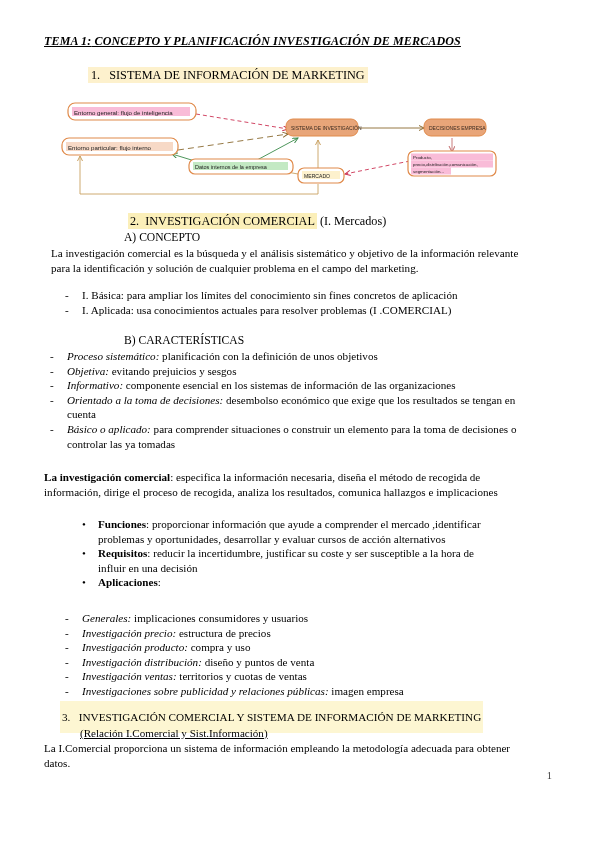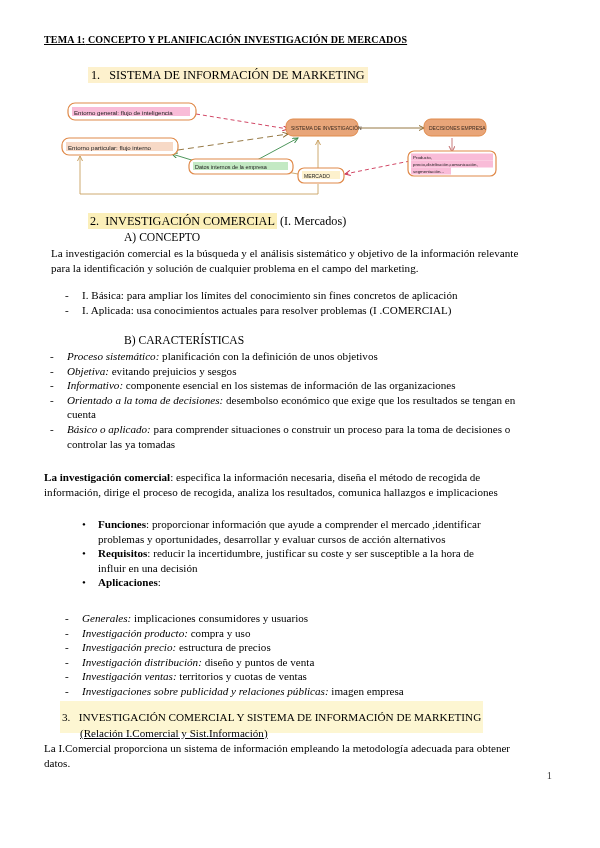--- a/index.html
+++ b/index.html
@@ -22,36 +22,37 @@
     height: 848px;
     box-sizing: border-box;
     padding: 0;
   }
 
   
   .doc-title {
     position: absolute;
     left: 44px;
     top: 34px;
-    font-size: 10px;
+    font-size: 12px;
     font-weight: bold;
     letter-spacing: 0.15px;
     white-space: nowrap;
+    font-style: italic;
   }
   .doc-title .u { text-decoration: underline; }
 
   
   .h-num {
     position: absolute;
     font-size: 12.2px;
     white-space: nowrap;
     border-radius: 6px;
   }
   .hl-cream { background: #fdf1cd; }
-  .hl-yellow { background: #fbefb9; }
+  .hl-yellow { background: #fbefb9; margin-left: 40px; }
   .hl-lightyellow { background: #fdf6d2; }
 
   .h-num .num { font-weight: normal; }
 
   
   #diagram {
     position: absolute;
     left: 0;
     top: 98px;
     width: 600px;
@@ -248,37 +249,37 @@
     <li>I. Aplicada: usa conocimientos actuales para resolver problemas (I .COMERCIAL)</li>
   </ul>
 
   <div class="sub-head" style="left:124px; top:334px;">B)  CARACTERÍSTICAS</div>
 
   <ul class="dash-list" style="left:47px; top:349px; width:490px;">
     <li><em class="it">Proceso sistemático:</em><span> planificación con la definición de unos objetivos</span></li>
     <li><em class="it">Objetiva:</em><span> evitando prejuicios y sesgos</span></li>
     <li><em class="it">Informativo:</em><span> componente esencial en los sistemas de información de las organizaciones</span></li>
     <li><em class="it">Orientado a la toma de decisiones:</em><span> desembolso económico que exige que los resultados se tengan en cuenta</span></li>
-    <li><em class="it">Básico o aplicado:</em><span> para comprender situaciones o construir un proceso para la toma de decisiones o controlar las ya tomadas</span></li>
+    <li><em class="it">Básico o aplicado:</em><span> para comprender situaciones o construir un elemento para la toma de decisiones o controlar las ya tomadas</span></li>
   </ul>
 
   <div class="para" style="left:44px; top:470px; width:482px;">
     <b class="bd">La investigación comercial</b><span>: especifica la información necesaria, diseña el método de recogida de información, dirige el proceso de recogida, analiza los resultados, comunica hallazgos e implicaciones</span>
   </div>
 
   <ul class="bullet-list" style="left:82px; top:517px; width:420px;">
     <li><b class="bd">Funciones</b><span>: proporcionar información que ayude a comprender el mercado ,identificar problemas y oportunidades, desarrollar y evaluar cursos de acción alternativos</span></li>
     <li><b class="bd">Requisitos</b><span>: reducir la incertidumbre, justificar su coste y ser susceptible a la hora de influir en una decisión</span></li>
     <li><b class="bd">Aplicaciones</b><span>:</span></li>
   </ul>
 
   <ul class="dash-list" style="left:62px; top:611px; width:480px;">
     <li><em class="it">Generales:</em><span> implicaciones consumidores y usuarios</span></li>
+    <li><em class="it">Investigación precio:</em><span> estructura de precios</span></li>
     <li><em class="it">Investigación producto:</em><span> compra y uso</span></li>
-    <li><em class="it">Investigación precio:</em><span> estructura de precios</span></li>
     <li><em class="it">Investigación distribución:</em><span> diseño y puntos de venta</span></li>
     <li><em class="it">Investigación ventas:</em><span> territorios y cuotas de ventas</span></li>
     <li><em class="it">Investigaciones sobre publicidad y relaciones públicas:</em><span> imagen empresa</span></li>
   </ul>
 
   <div class="h-num" style="left:60px; top:711px; font-size:11.2px;">
     <span class="hl-lightyellow" style="padding:10px 2px;"><span>3.</span>&nbsp;&nbsp; <span>INVESTIGACIÓN COMERCIAL Y SISTEMA DE INFORMACIÓN DE MARKETING</span></span>
   </div>
 
   <div class="para" style="left:44px; top:726px; width:500px;">

